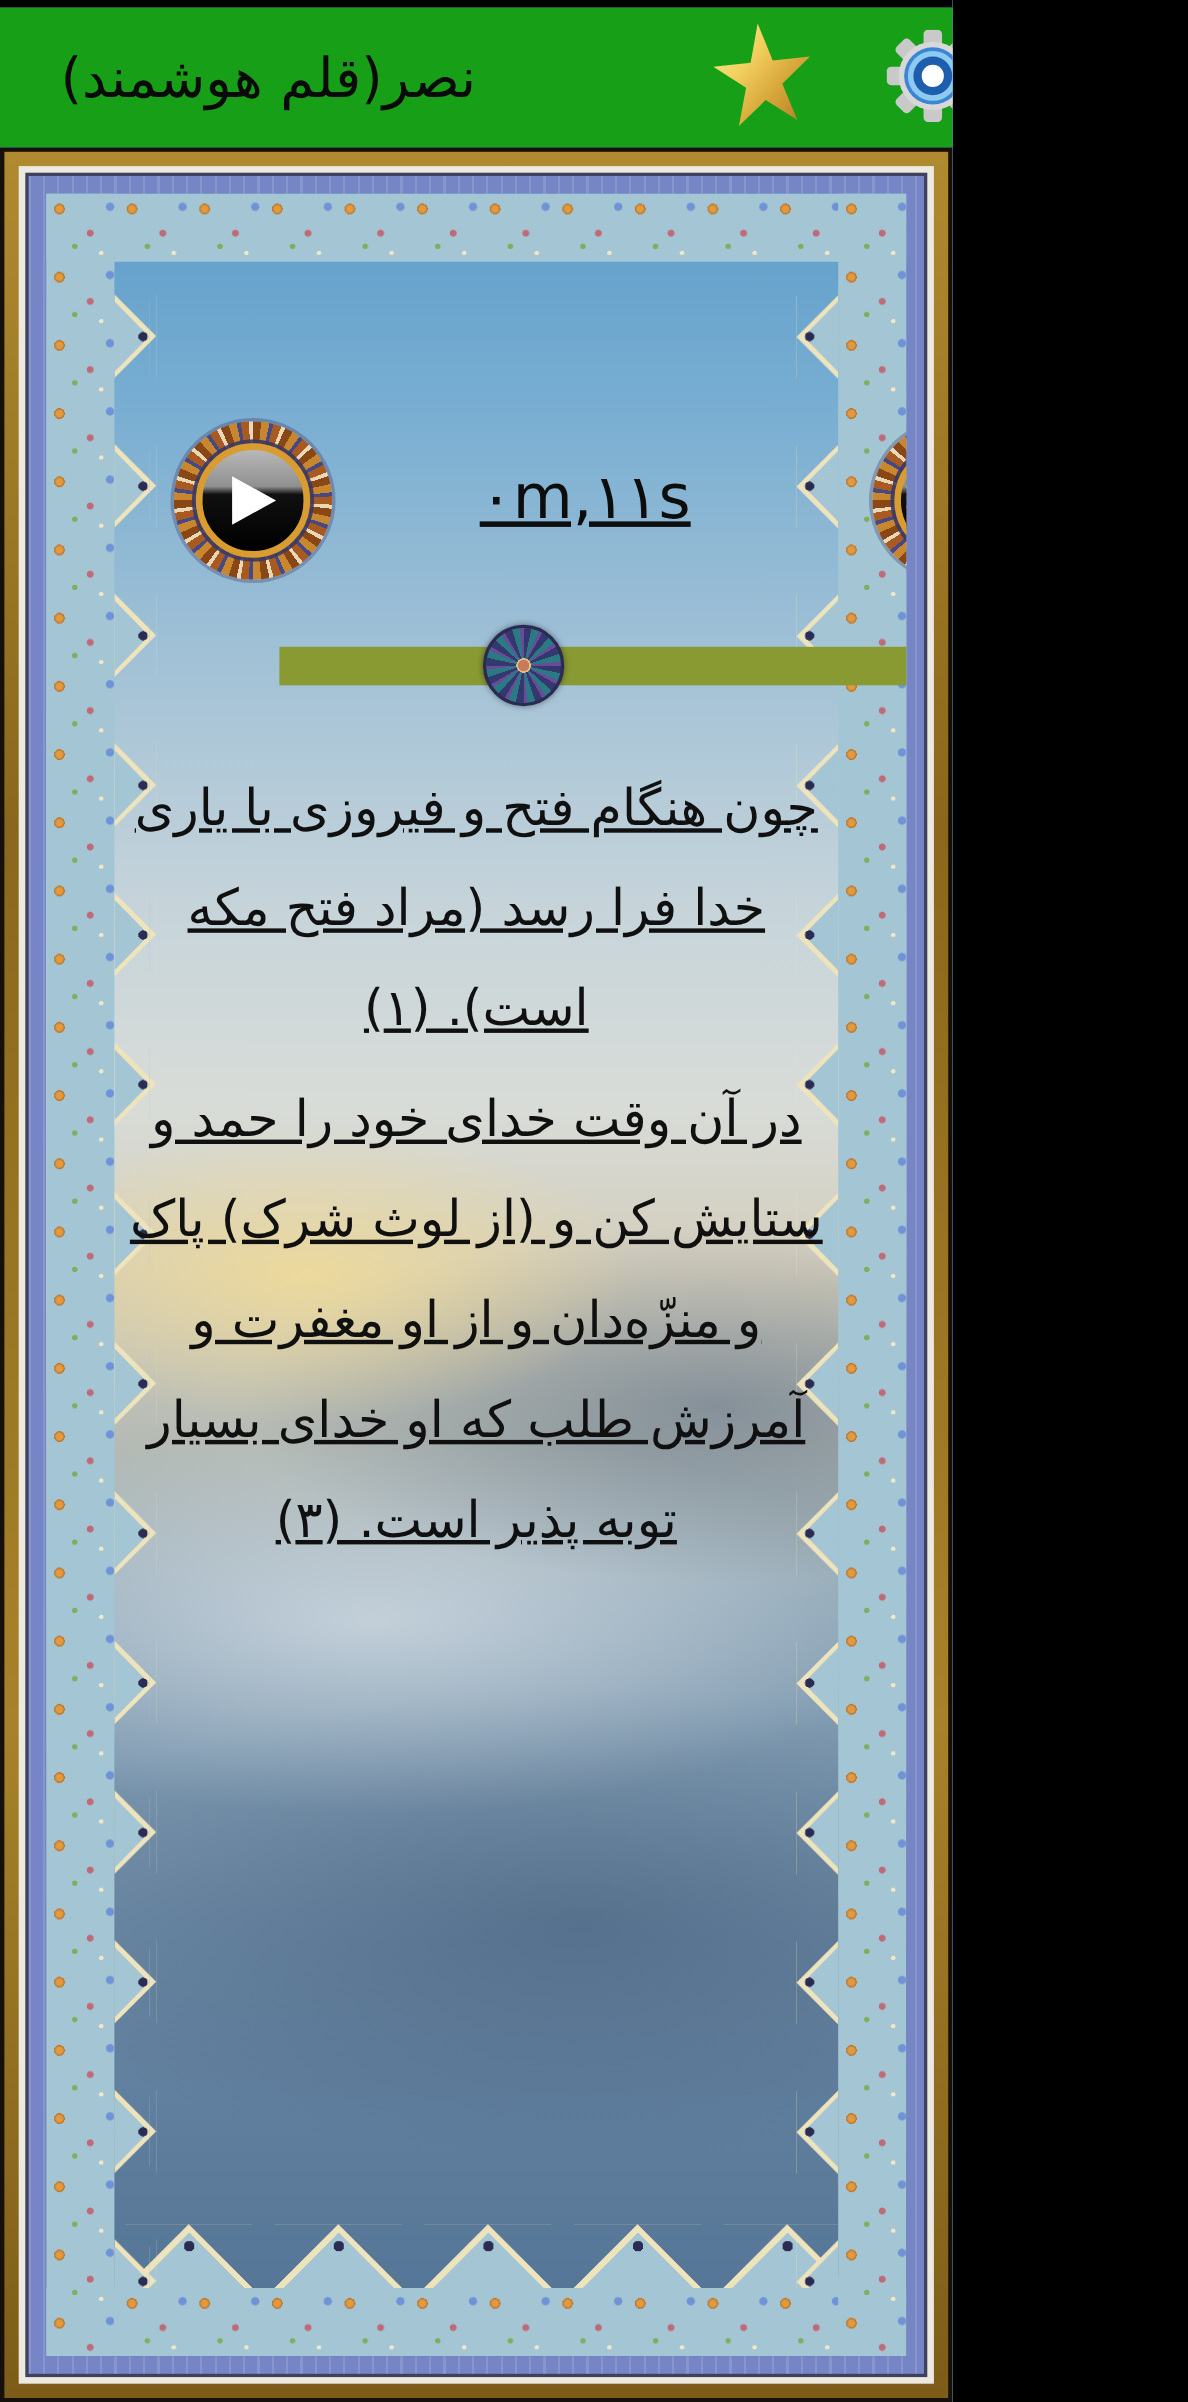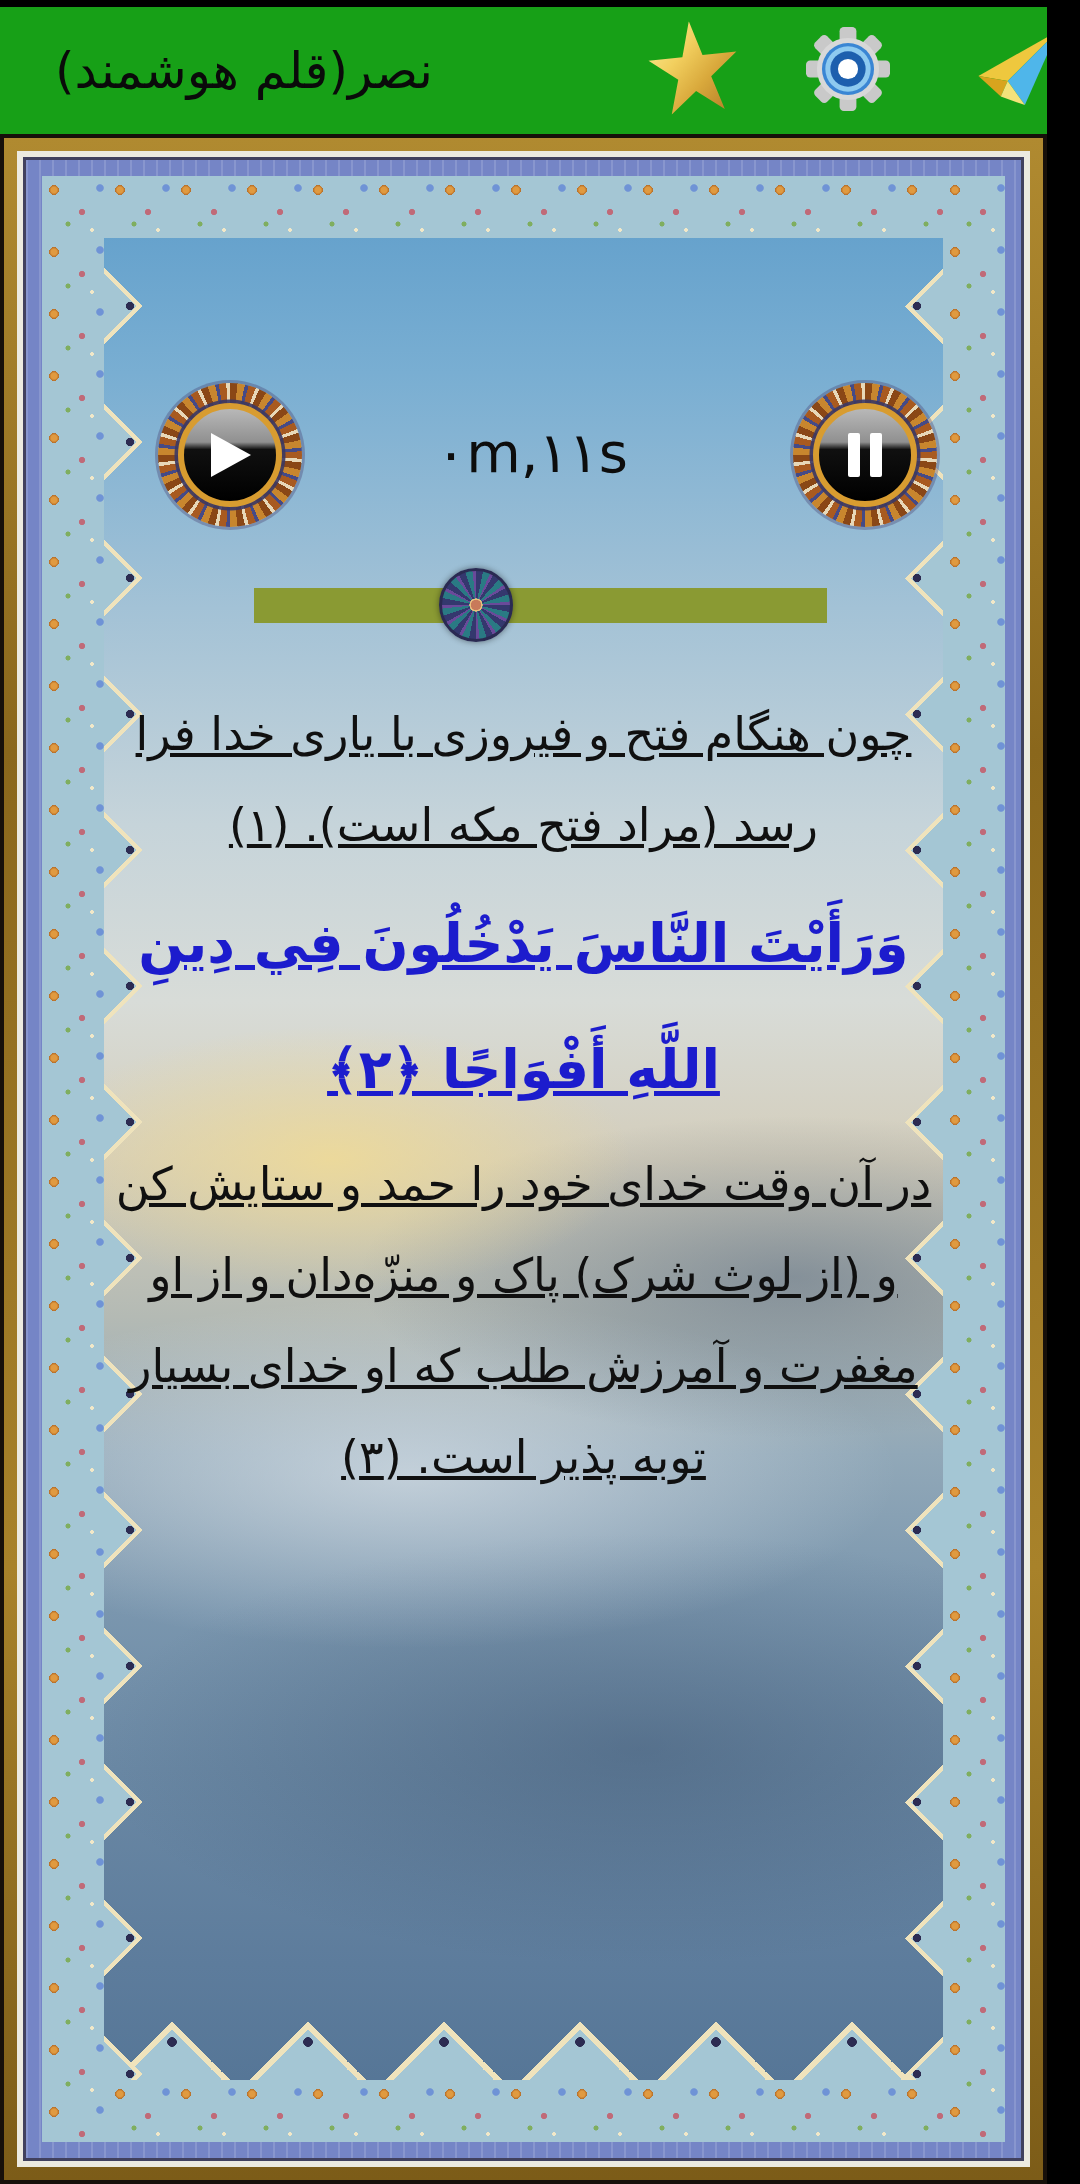--- a/index.html
+++ b/index.html
@@ -1,16 +1,16 @@
 <!DOCTYPE html>
 <html><head>
 <meta charset="utf-8">
 <style>
   html,body{margin:0;padding:0;background:#000;}
-  .screen{position:relative;width:1047px;height:2184px;overflow:hidden;background:#7dd3fc;
+  .screen{position:relative;width:866px;height:2184px;overflow:hidden;background:#7dd3fc;
           font-family:"DejaVu Sans",sans-serif;}
 
   
   .statusbar{position:absolute;top:0;left:0;right:0;height:7px;background:#000;}
   .appbar{position:absolute;top:7px;left:0;right:0;height:127px;background:#17a017;}
   .appbar .title{position:absolute;left:55px;top:50%;transform:translateY(-50%);
     direction:rtl;font-size:50px;color:#0a0a0a;white-space:nowrap;}
   .abicon{position:absolute;top:50%;transform:translateY(-50%);}
   .star{left:648px;width:92px;height:100px;transform:translateY(-50%) rotate(-6deg);
     background:linear-gradient(135deg,#fdf0a0 0%,#f2cf5e 35%,#d9a93c 60%,#a86f1e 100%);
@@ -76,21 +76,21 @@
       radial-gradient(circle at 50% 50%, transparent 0 51px, rgba(58,56,100,.9) 51px 55px, transparent 56px),
       repeating-conic-gradient(#8a4716 0deg 6deg,#c8862e 6deg 12deg,#454a86 12deg 15deg,
         #a85a20 15deg 21deg,#e8d8b8 21deg 24deg);
     box-shadow:0 0 0 3px rgba(70,60,110,.35);}
   .orb .core{position:absolute;left:20px;top:20px;width:92px;height:92px;border-radius:50%;
     border:6px solid #d89c30;display:flex;align-items:center;justify-content:center;
     background:linear-gradient(180deg,#b8b8b8 0%,#909090 36%,#101010 44%,#000 100%);}
   .orb-play{left:116px;top:207px;}
   .orb-pause{left:751px;top:207px;}
   .time{position:absolute;left:350px;top:237px;width:280px;height:80px;line-height:80px;
-    text-align:center;font-size:56px;color:#0d0d0d;direction:ltr;}
+    text-align:center;font-size:56px;color:#0d0d0d;direction:ltr;text-decoration:underline;}
   .bar{position:absolute;left:212px;top:412px;width:573px;height:35px;background:#8a9a33;}
   .knob{position:absolute;left:397px;top:392px;width:74px;height:74px;border-radius:50%;
     background:
       radial-gradient(circle 9px at 50% 50%,#c87a5a 55%,#e8c080 60% 72%,transparent 74%),
       repeating-conic-gradient(#34386e 0 12deg,#2a7a84 12deg 24deg,#6a4a9a 24deg 30deg);
     border:3px solid #2a2a52;box-shadow:0 0 6px rgba(0,0,0,.45);box-sizing:border-box;}
 
   
   .verses{position:absolute;left:70px;right:70px;top:513px;direction:rtl;text-align:center;}
   .verses p{margin:0 0 10px 0;text-decoration:underline;}
@@ -176,21 +176,20 @@
               <rect x="25" y="2" width="12" height="44" rx="2" fill="#ffffff"></rect>
             </svg>
           </div>
         </div>
 
         <div class="bar"></div>
         <div class="knob"></div>
 
         <section class="verses">
           <p class="t">چون هنگام فتح و فیروزی با یاری خدا فرا رسد (مراد فتح مکه است). (۱)</p>
-          <p class="a blue">وَرَأَيْتَ النَّاسَ يَدْخُلُونَ فِي دِينِ اللَّهِ أَفْوَاجًا ﴿۲﴾</p>
           <p class="t">در آن وقت خدای خود را حمد و ستایش کن و (از لوث شرک) پاک و منزّه‌دان و از او مغفرت و آمرزش طلب که او خدای بسیار توبه پذیر است. (۳)</p>
         </section>
 
       </div>
     </div>
             </div>
           </div>
         </div>
       </div>
   </div>

